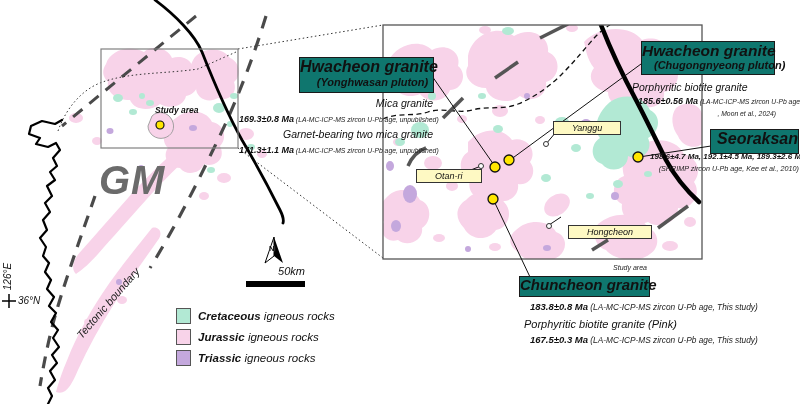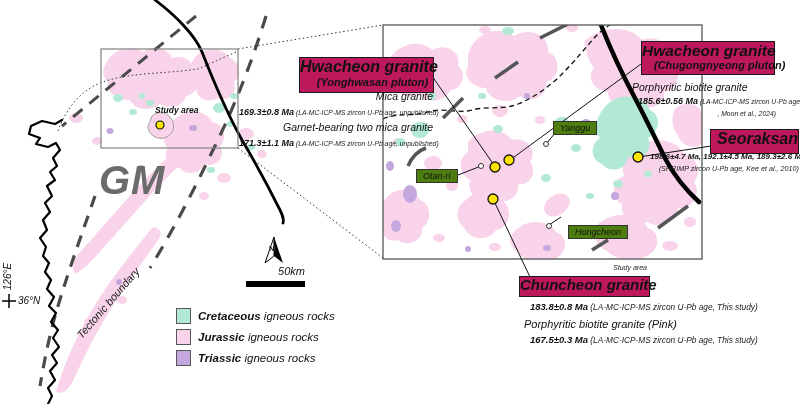--- a/index.html
+++ b/index.html
@@ -18,42 +18,42 @@
   .lat{left:18px;top:295px;font-size:10px;font-style:italic;}
   .north-n{left:269px;top:244px;font-size:7.5px;font-weight:bold;color:#000;text-shadow:0 0 2px #fff;z-index:3;}
   .scale-label{left:246px;top:265px;width:59px;text-align:right;font-size:11px;font-style:italic;}
   
   .legend{left:176px;top:305px;}
   .leg-row{display:flex;align-items:center;height:21px;}
   .sw{width:13px;height:14px;border:1px solid #555;margin-right:7px;}
   .sw-cret{background:#b2e9d4;} .sw-jur{background:#f8d3e9;} .sw-tri{background:#c4a8dd;}
   .leg-txt{font-size:11.5px;font-style:italic;}
   
-  .ybox{background:#be185d;border:1.3px solid #1a1a1a;text-align:center;z-index:3;}
+  .ybox{background:#0f766e;border:1.3px solid #1a1a1a;text-align:center;z-index:3;}
   .ybox .t1{font-weight:bold;font-style:italic;line-height:1.05;}
   .ybox .t2{font-weight:bold;font-style:italic;line-height:1.1;margin-left:12px;}
   .yb-yong{left:299px;top:57px;width:133px;height:33px;padding-top:1px;}
   .yb-yong .t1{font-size:16px;} .yb-yong .t2{font-size:11px;}
   .yb-chug{left:641px;top:41px;width:132px;height:31px;padding-top:1px;}
   .yb-chug .t1{font-size:15.5px;} .yb-chug .t2{font-size:11px;}
   .yb-seor{left:710px;top:129px;width:87px;height:22px;padding-top:1px;text-align:right;}
   .yb-seor .t1{font-size:16px;}
   .yb-chun{left:519px;top:276px;width:129px;height:19px;}
   .yb-chun .t1{font-size:15px;}
   
-  .town{background:#4d7c0f;border:1px solid #333;font-size:9px;font-style:italic;
-        padding:0 6px;height:12px;line-height:12px;z-index:3;}
+  .town{background:#fef9c3;border:1px solid #333;font-size:9px;font-style:italic;
+        padding:0 18px;height:12px;line-height:12px;z-index:3;}
   .tw-yanggu{left:553px;top:121px;}
   .tw-otanri{left:416px;top:169px;}
   .tw-hong{left:568px;top:203px;margin-top:22px;}
   
   .rk{font-size:10.5px;font-style:italic;color:#111;}
   .age{font-weight:bold;font-style:italic;font-size:9px;}
   .ref{font-style:italic;font-size:6.8px;color:#222;}
-  .blk-yong{left:239px;top:89px;width:194px;text-align:right;}
+  .blk-yong{left:239px;top:96px;width:194px;text-align:right;}
   .blk-yong .line{line-height:14px;}
   .blk-chug{left:632px;top:81px;width:146px;}
   .blk-chug .line{line-height:12px;}
   .blk-chug .r2{text-align:right;padding-right:2px;}
   .blk-seor{left:650px;top:151px;width:149px;}
   .blk-seor .line{line-height:12px;}
   .blk-seor .ages{font-size:8px;text-align:right;}
   .blk-seor .src{font-size:7.2px;text-align:right;}
   .note-sa{left:600px;top:264px;width:60px;text-align:center;font-size:7px;font-style:italic;color:#222;}
   .blk-chun{left:524px;top:298px;width:224px;}

